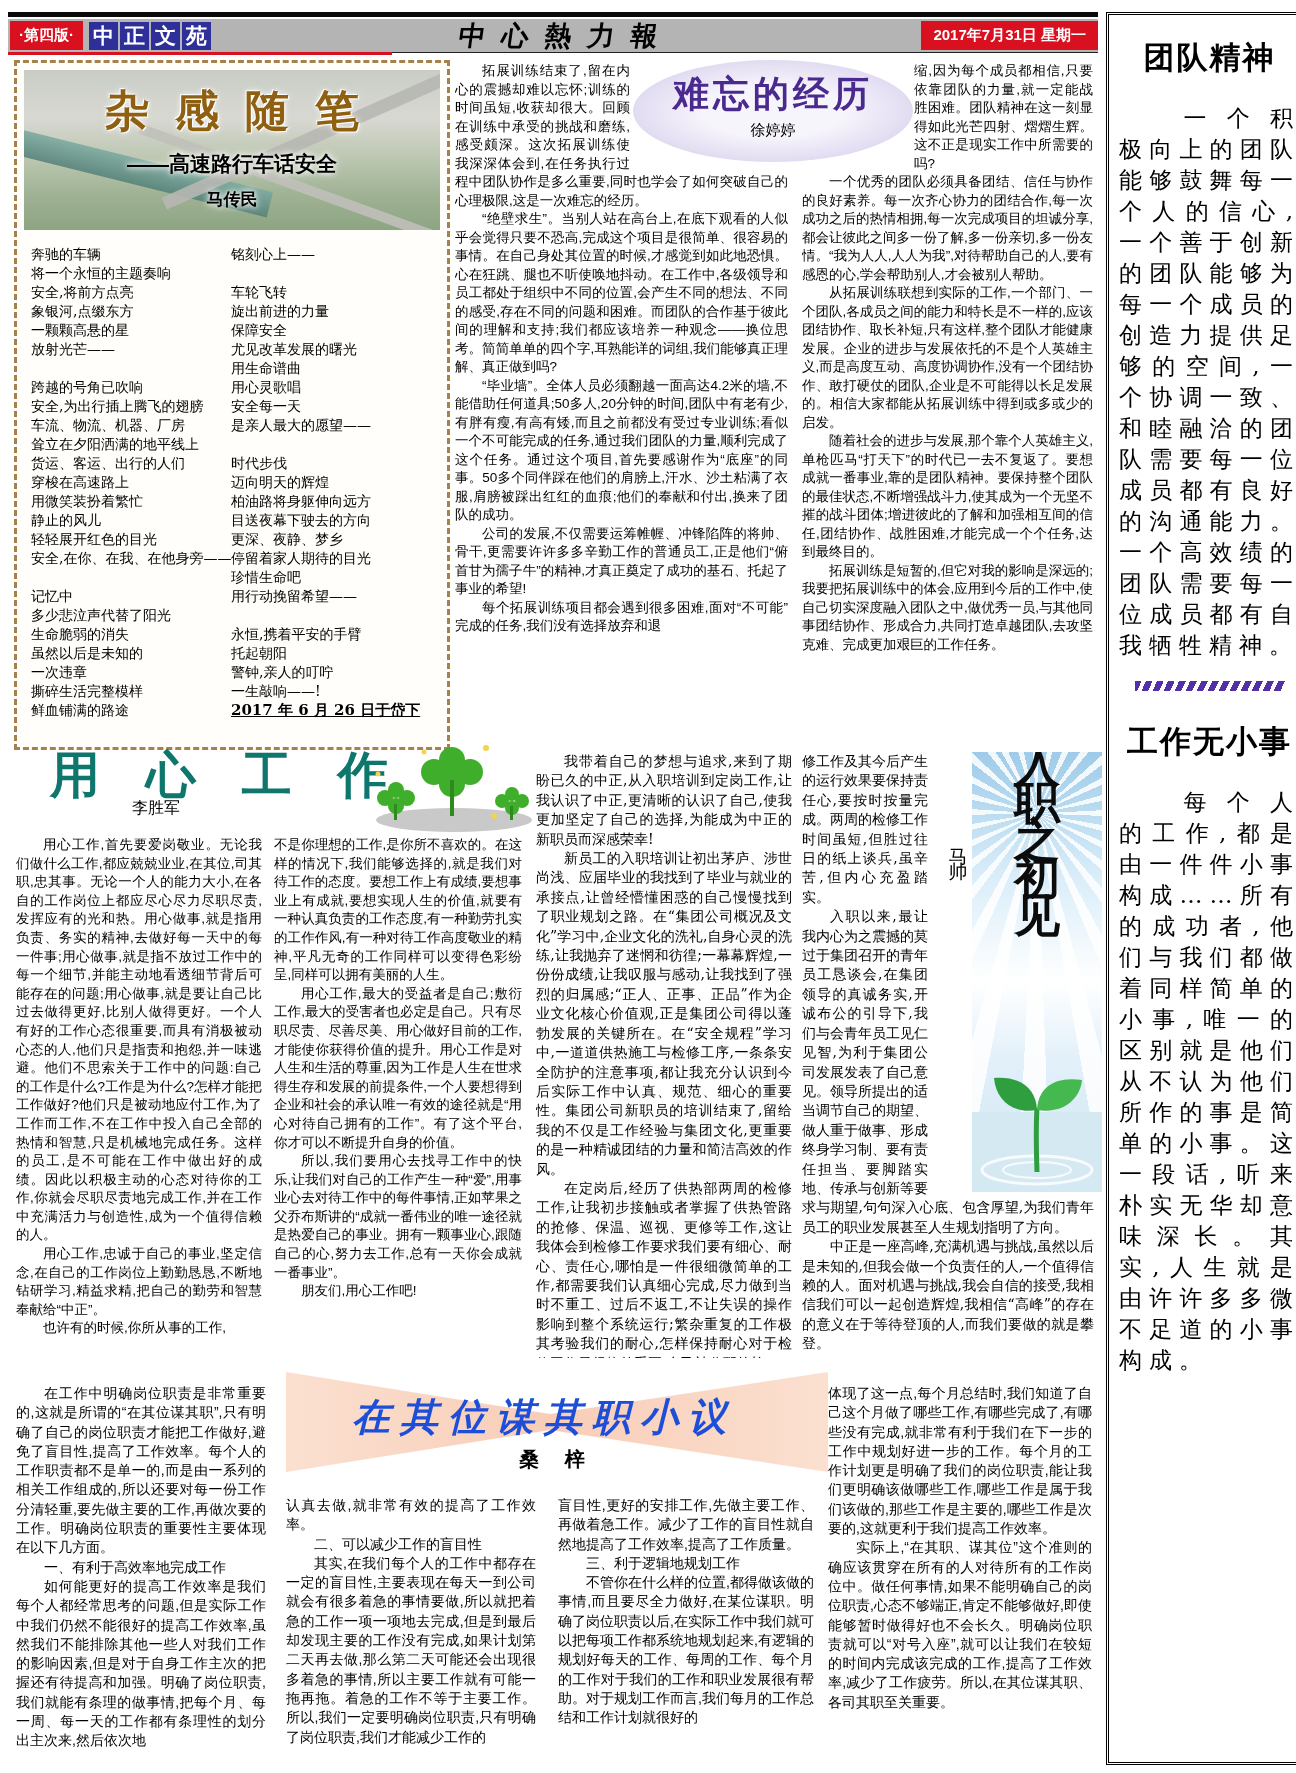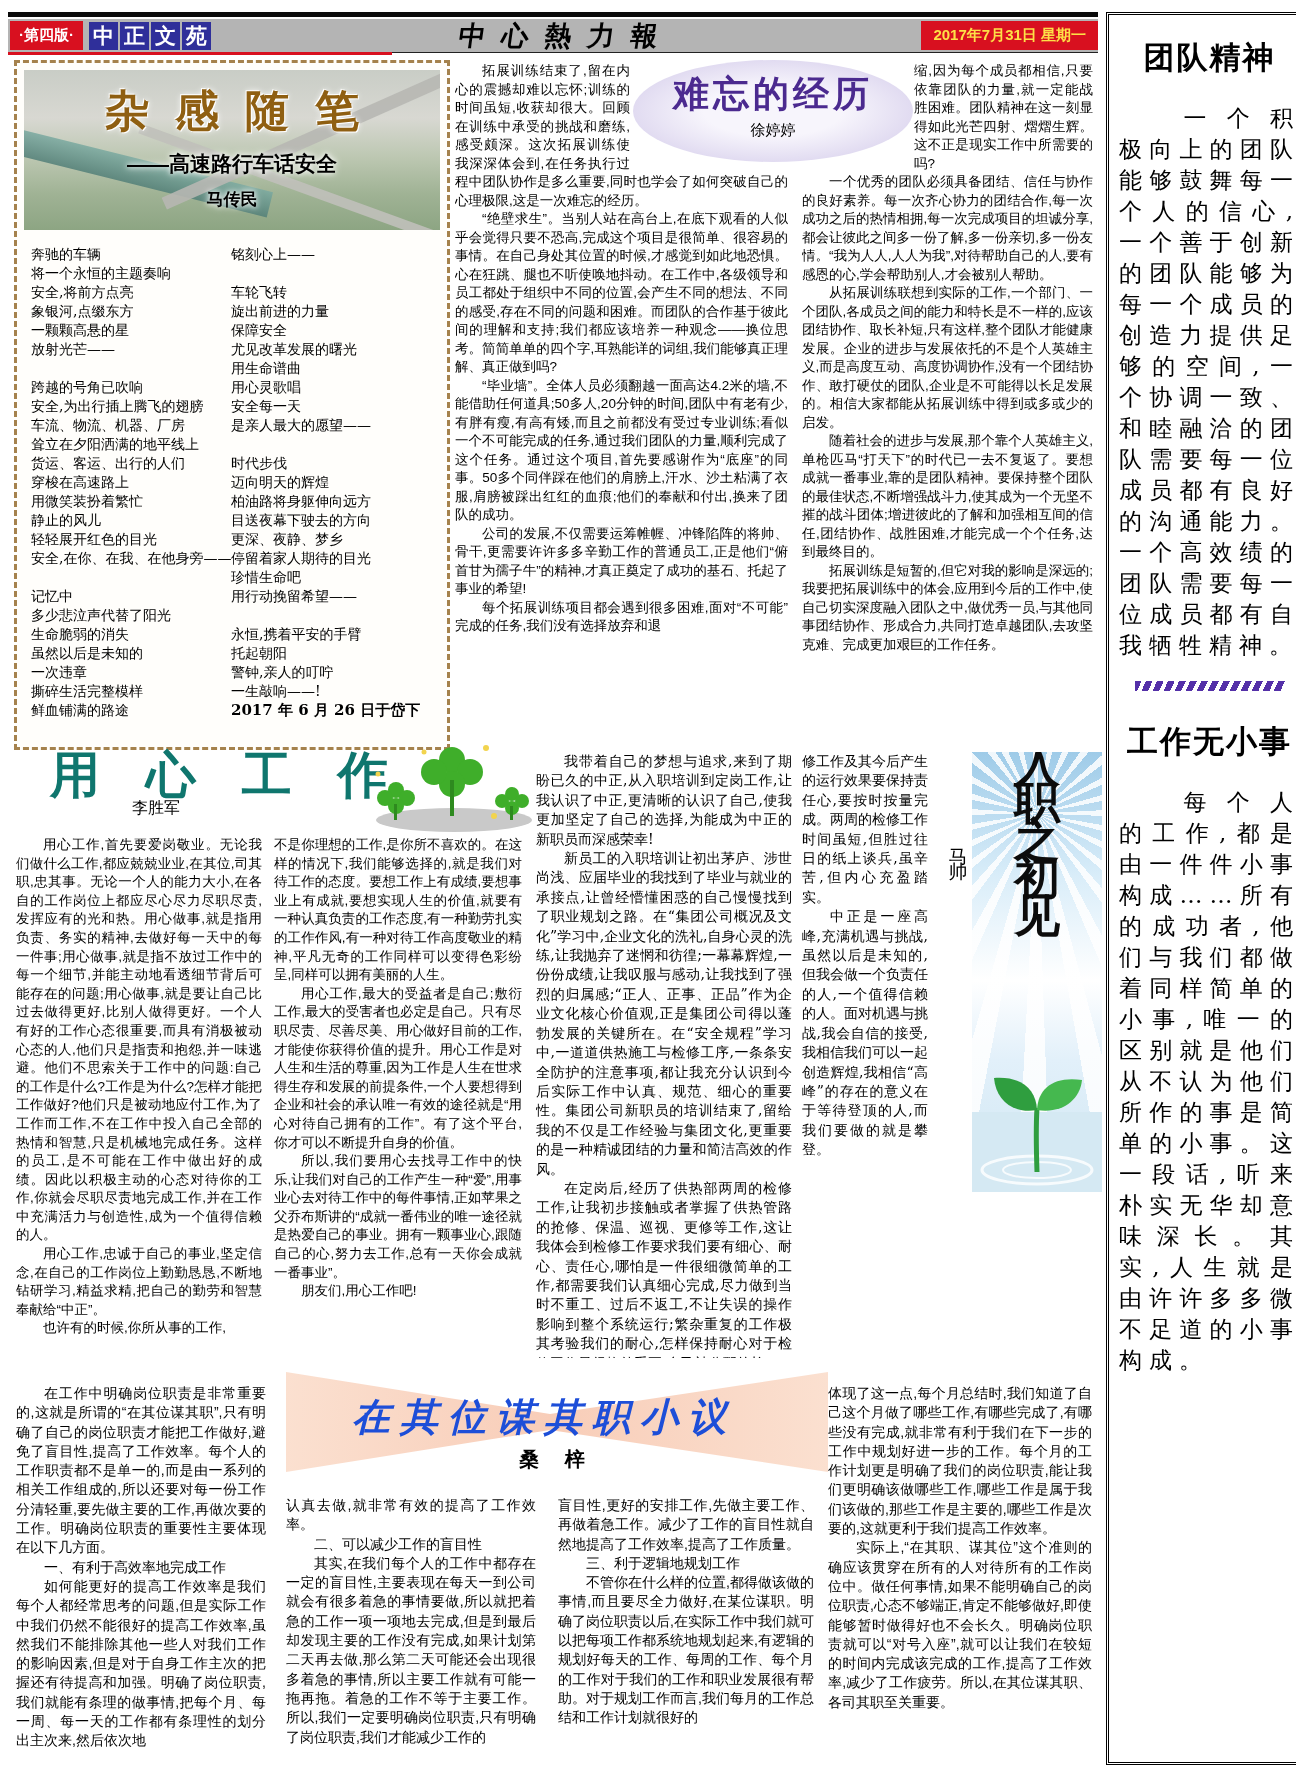--- a/index.html
+++ b/index.html
@@ -8,40 +8,40 @@
   
   .hdr-topline{position:absolute;left:8px;top:12px;width:1090px;height:5px;background:#0a0a0a;}
   .hdr-band{position:absolute;left:8px;top:19px;width:1090px;height:33px;background:#b4b4b4;
             display:flex;align-items:center;border-bottom:1px solid #222;}
   .hdr-underline{position:absolute;left:8px;top:52px;width:384px;height:3px;background:#d8101f;}
   .edition{background:#d8101f;color:#fff;font-size:15px;font-weight:bold;padding:5px 9px;margin-left:2px;white-space:nowrap;}
   .masthead{display:flex;gap:2px;margin-left:6px;}
   .masthead span{background:#2f2f9a;color:#fff;font-weight:bold;font-size:21px;padding:1px 4px;line-height:26px;}
   .papername{flex:1;text-align:center;font-family:"DejaVu Serif",serif;font-weight:bold;
              font-size:27px;letter-spacing:16px;transform:skewX(-8deg);}
-  .datebox{background:#d8101f;color:#fde047;font-size:15px;font-weight:bold;padding:5px 12px;white-space:nowrap;}
+  .datebox{background:#d8101f;color:#ffffff;font-size:15px;font-weight:bold;padding:5px 12px;white-space:nowrap;}
   
   .essay-box{position:absolute;left:14px;top:60px;width:430px;height:684px;border:3px dashed #a5824d;background:#fffefb;}
   .photo{position:absolute;left:7px;top:7px;right:7px;height:160px;overflow:hidden;
          background:linear-gradient(180deg,#c9cdc6 0%,#d8d8d2 30%,#bcc7b1 55%,#9fb294 78%,#8da583 100%);}
   .river{position:absolute;left:-30px;top:88px;width:280px;height:26px;transform:rotate(14deg);
          background:linear-gradient(180deg,#7aa9a0,#527f78);opacity:.85;}
   .road{position:absolute;right:-40px;top:60px;width:330px;height:13px;transform:rotate(-24deg);background:#b7b7b3;opacity:.9;}
   .road2{position:absolute;right:-20px;top:110px;width:330px;height:10px;transform:rotate(20deg);background:#c0c0ba;opacity:.9;}
   .essay-title{position:absolute;left:0;right:0;top:12px;text-align:center;font-family:"DejaVu Serif",serif;
         font-size:44px;font-weight:bold;color:#8f5f12;letter-spacing:26px;text-indent:26px;
         text-shadow:0 0 6px #fff,1px 1px 0 #fff,-1px -1px 0 #fff;}
   .essay-sub{position:absolute;left:0;right:0;top:80px;text-align:center;font-size:21px;font-weight:bold;
         text-shadow:0 0 5px #fff,0 0 8px #fff;}
   .essay-author{position:absolute;left:0;right:0;top:118px;text-align:center;font-size:17px;font-weight:bold;
         text-shadow:0 0 5px #fff,0 0 8px #fff;}
   .poem-colL{position:absolute;left:14px;top:182px;width:200px;}
   .poem-colR{position:absolute;left:214px;top:182px;width:206px;}
   .pline{font-family:"DejaVu Serif",serif;font-size:14px;line-height:19px;white-space:nowrap;}
-  .poem-date{font-family:"DejaVu Serif",serif;font-size:15px;font-weight:bold;line-height:19px;white-space:nowrap;}
+  .poem-date{font-family:"DejaVu Serif",serif;font-size:15px;font-weight:bold;line-height:19px;white-space:nowrap;text-decoration:underline;}
   
   .col{position:absolute;overflow:hidden;text-align:justify;}
   .para{margin:0;text-indent:2em;}
   .lead{margin:0;}
   
   .exp-area{position:absolute;left:455px;top:60px;width:638px;height:686px;}
   .exp-ellipse{position:absolute;left:178px;top:0;width:280px;height:102px;border-radius:50%;
         background:radial-gradient(ellipse at center,#f7f5fc 35%,#cfc6e8 100%);text-align:center;z-index:2;}
   .exp-title{margin-top:10px;font-family:"DejaVu Serif",serif;font-size:36px;font-weight:bold;
         color:#4b2a8f;letter-spacing:4px;}
@@ -277,20 +277,21 @@
           <ellipse cx="65" cy="128" rx="55" ry="14" fill="none" stroke="#ffffff" stroke-width="3" opacity="0.8"></ellipse>
           <ellipse cx="65" cy="128" rx="34" ry="8" fill="none" stroke="#ffffff" stroke-width="2" opacity="0.8"></ellipse>
           <path d="M65 130 C64 100 64 82 65 66" stroke="#2f9e3f" stroke-width="5" fill="none"></path>
           <path d="M65 68 C40 72 24 58 22 36 C48 34 64 46 65 68 Z" fill="#2f9e3f"></path>
           <path d="M65 68 C90 72 108 58 110 38 C82 34 66 46 65 68 Z" fill="#45b84f"></path>
         </svg>
       </div>
       <div class="onb-author">马帅</div>
       <p class="lead">修工作及其今后产生的运行效果要保持责任心,要按时按量完成。两周的检修工作时间虽短,但胜过往日的纸上谈兵,虽辛苦,但内心充盈踏实。</p>
       <div>
+          <p class="para">入职以来,最让我内心为之震撼的莫过于集团召开的青年员工恳谈会,在集团领导的真诚务实,开诚布公的引导下,我们与会青年员工见仁见智,为利于集团公司发展发表了自己意见。领导所提出的适当调节自己的期望、做人重于做事、形成终身学习制、要有责任担当、要脚踏实地、传承与创新等要求与期望,句句深入心底、包含厚望,为我们青年员工的职业发展甚至人生规划指明了方向。</p>
           <p class="para">中正是一座高峰,充满机遇与挑战,虽然以后是未知的,但我会做一个负责任的人,一个值得信赖的人。面对机遇与挑战,我会自信的接受,我相信我们可以一起创造辉煌,我相信“高峰”的存在的意义在于等待登顶的人,而我们要做的就是攀登。</p>
         </div>
     </div>
   </div>
 
   <div class="pos-area">
     <div class="banner">
       <div class="wedgeL"></div>
       <div class="wedgeR"></div>
       <div class="pos-title">在其位谋其职小议</div>

